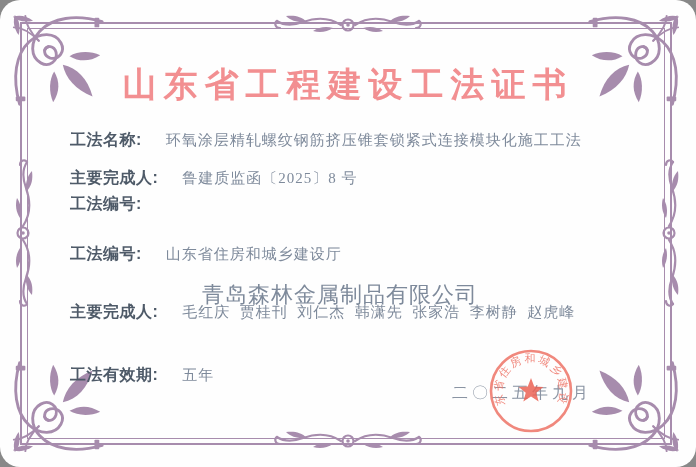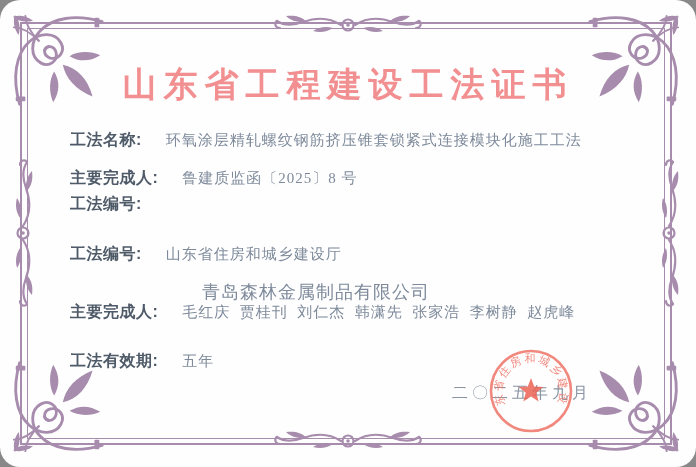--- a/index.html
+++ b/index.html
@@ -58,24 +58,24 @@
   .row .val{
     font-size:15px;color:var(--value-gray);
     margin-left:24px;letter-spacing:1px;white-space:pre;
   }
   .row.r0{top:130px;}
   .row.r1{top:168px;}
   .row.r2{top:194px;gap:32px;}
   .row.r3{top:244px;}
   .val-line2{
     position:absolute;left:132px;top:280px;
-    font-size:18px;color:var(--value-gray);letter-spacing:1px;
+    font-size:22px;color:var(--value-gray);letter-spacing:1px;
   }
   .row.r4{top:302px;}
-  .row.r5{top:351px;text-align:right;}
+  .row.r5{top:365px;text-align:right;}
 
   .issue-date{
     position:absolute;left:452px;top:383px;
     font-size:16px;color:#8a94a3;letter-spacing:4px;
     z-index:1;
   }
   .seal{position:absolute;left:471px;top:331px;width:120px;height:120px;opacity:0.85;z-index:2;}
 </style>
 </head>
 <body>

